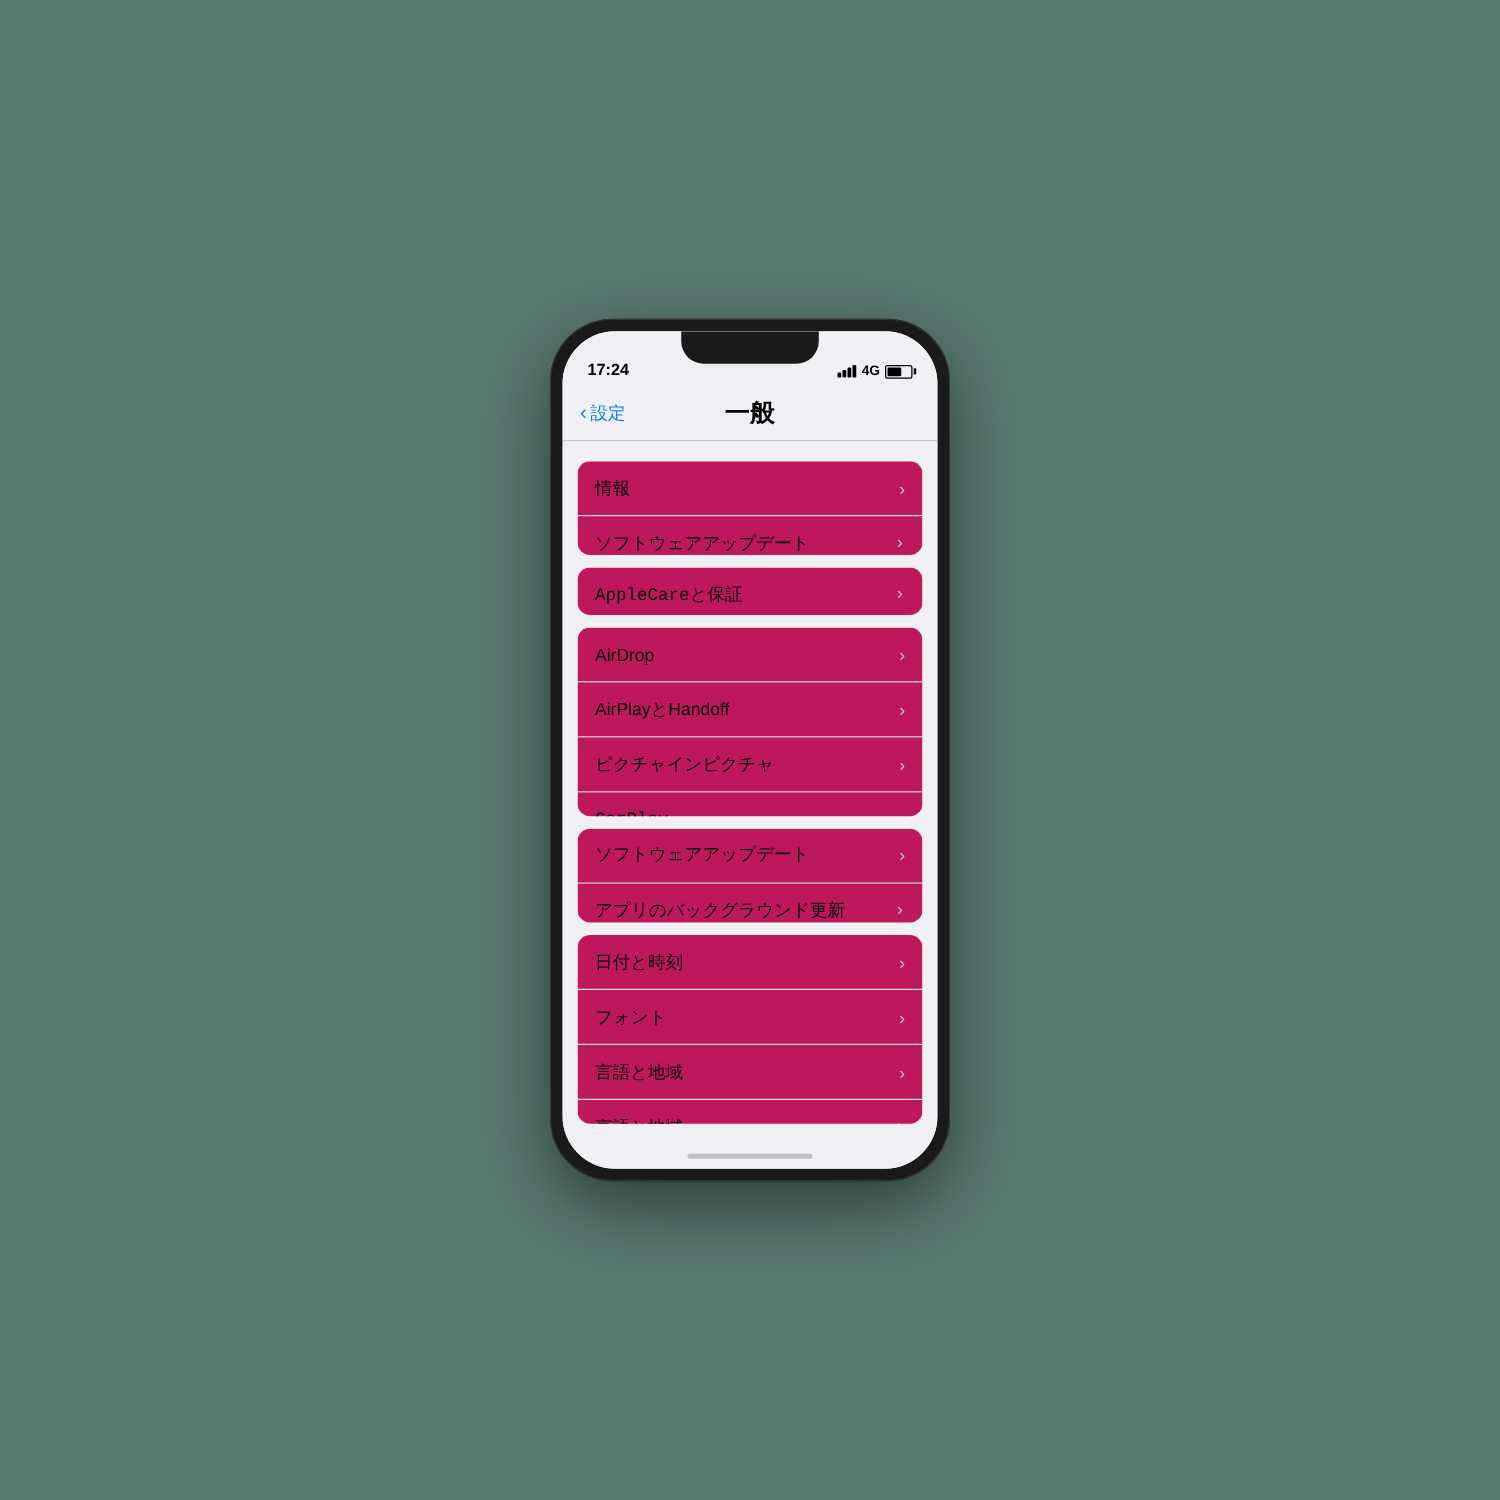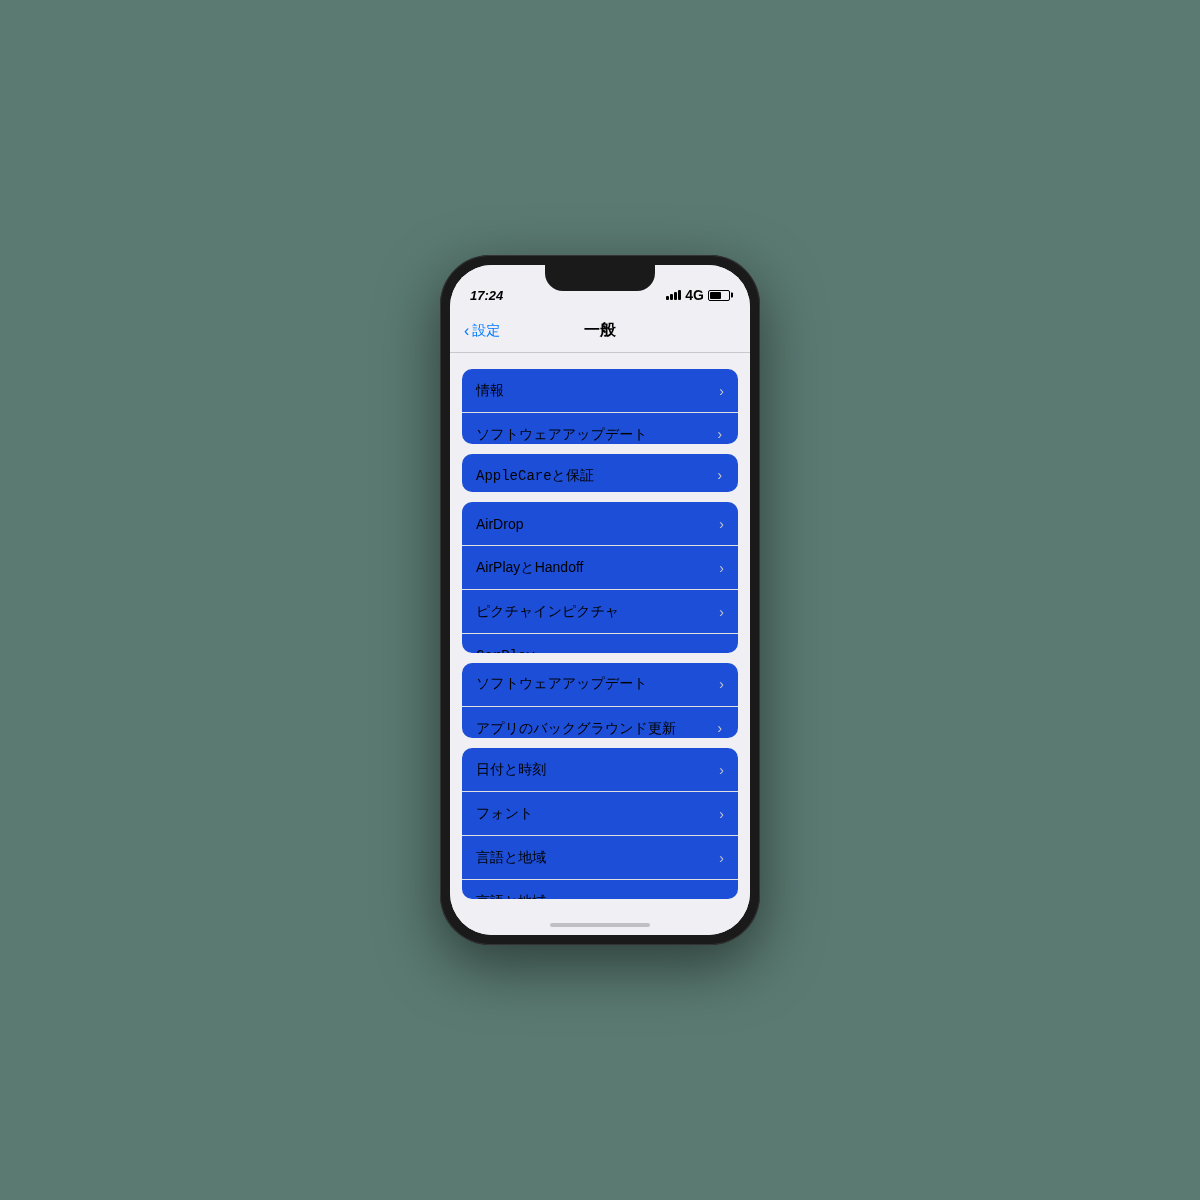--- a/index.html
+++ b/index.html
@@ -56,21 +56,20 @@
       justify-content: space-between;
       padding: 0 20px 6px;
       background: #f0eff4;
       flex-shrink: 0;
     }
 
     .status-time {
       font-size: 13px;
       font-weight: 600;
       color: #000;
-      font-style: italic;
     }
 
     .status-icons {
       display: flex;
       align-items: center;
       gap: 4px;
     }
 
     .signal-bars {
       display: flex;
@@ -78,21 +77,21 @@
       gap: 1px;
     }
 
     .signal-bars span {
       background: #000;
       width: 3px;
       border-radius: 1px;
     }
 
     .status-text {
-      font-size: 14px;
+      font-size: 11px;
       font-weight: 600;
       color: #000;
     }
 
     .battery-icon {
       width: 22px;
       height: 11px;
       border: 1.5px solid #000;
       border-radius: 2px;
       position: relative;
@@ -141,21 +140,21 @@
       color: #007aff;
       font-size: 14px;
     }
 
     .nav-back-chevron {
       font-size: 16px;
       color: #007aff;
     }
 
     .nav-title {
-      font-size: 16px;
+      font-size: 20px;
       font-weight: 600;
       color: #000;
     }
 
     
     .settings-content {
       flex: 1;
       overflow-y: auto;
       background: #f0eff4;
       padding: 16px 12px;
@@ -168,21 +167,21 @@
       background: #fff;
       border-radius: 10px;
       overflow: hidden;
     }
 
     .settings-row {
       display: flex;
       align-items: center;
       justify-content: space-between;
       padding: 11px 14px;
-      background: #1d4ed8;
+      background: #be185d;
       min-height: 44px;
       border-bottom: 0.5px solid #e0e0e0;
       cursor: pointer;
     }
 
     .settings-row:last-child {
       border-bottom: none;
       font-family: Liberation Mono, monospace;
     }
 

